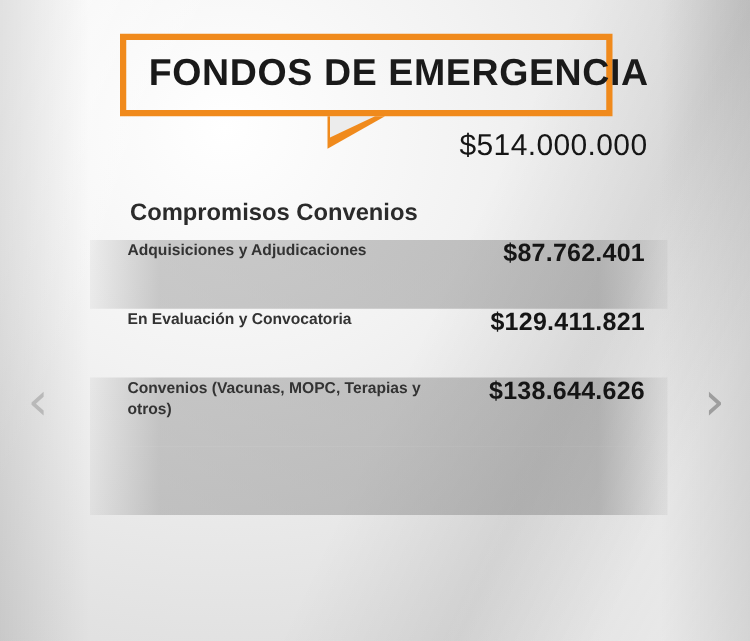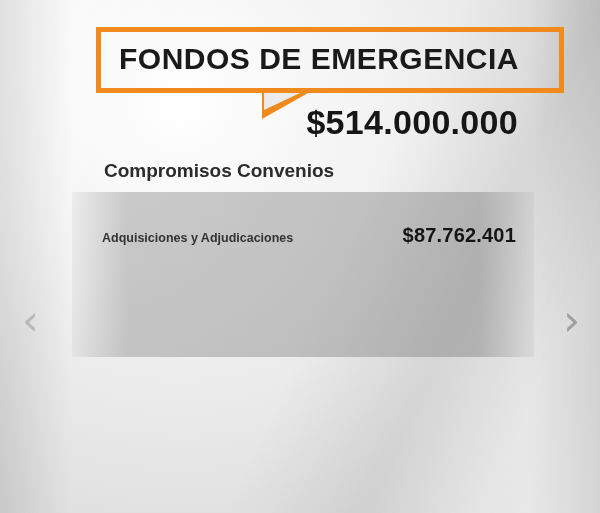--- a/index.html
+++ b/index.html
@@ -36,21 +36,21 @@
     left: 0; right: 0; top: 0; bottom: 0;
     background: linear-gradient(90deg, rgba(0,0,0,0.10) 0%, rgba(0,0,0,0) 12%, rgba(0,0,0,0) 88%, rgba(0,0,0,0.10) 100%);
     pointer-events: none;
   }
 
   
   .title-wrap {
     position: absolute;
     left: 96px;
     top: 27px;
-    width: 468px;
+    width: 394px;
     z-index: 3;
   }
   .title-box {
     border: 5px solid #f08a1c;
     background: rgba(255,255,255,0.0);
     padding: 12px 14px 14px 18px;
   }
   .title-text {
     font-size: 30px;
     font-weight: bold;
@@ -78,22 +78,22 @@
     border-left: 0 solid transparent;
     border-right: 36px solid transparent;
     border-top: 17px solid #ececec;
   }
 
   
   .total-amount {
     position: absolute;
     right: 82px;
     top: 103px;
-    font-size: 34px;
-    font-weight: bold;
+    font-size: 24px;
+    font-weight: normal;
     color: #161616;
     letter-spacing: 0.3px;
     z-index: 2;
   }
 
   
   .section-title {
     position: absolute;
     left: 104px;
     top: 160px;
@@ -106,21 +106,21 @@
   
   .rows {
     position: absolute;
     left: 72px;
     top: 192px;
     width: 462px;
     z-index: 2;
   }
   .row {
     display: flex;
-    align-items: flex-end;
+    align-items: flex-start;
     justify-content: space-between;
     height: 55px;
     padding: 0 18px 0 30px;
   }
   .row.shaded {
     background: linear-gradient(90deg, rgba(150,150,150,0.10) 0%, rgba(135,135,135,0.42) 12%, rgba(128,128,128,0.46) 88%, rgba(150,150,150,0.12) 100%);
   }
   .row-label {
     font-size: 12.5px;
     font-weight: bold;
@@ -165,21 +165,27 @@
 
   <div class="total-amount">$514.000.000</div>
 
   <div class="section-title">Compromisos Convenios</div>
 
   <div class="rows">
     <div class="row shaded">
       <div class="row-label">Adquisiciones y Adjudicaciones</div>
       <div class="row-value">$87.762.401</div>
     </div>
+    <div class="row">
+      <div class="row-label">En Evaluación y Convocatoria</div>
+      <div class="row-value">$129.411.821</div>
+    </div>
     <div class="row shaded">
+      <div class="row-label">Convenios (Vacunas, MOPC, Terapias y otros)</div>
+      <div class="row-value">$138.644.626</div>
     </div>
     <div class="row shaded">
     </div>
   </div>
 
   <div class="arrow arrow-left">‹</div>
   <div class="arrow arrow-right">›</div>
 
 </div>
 

